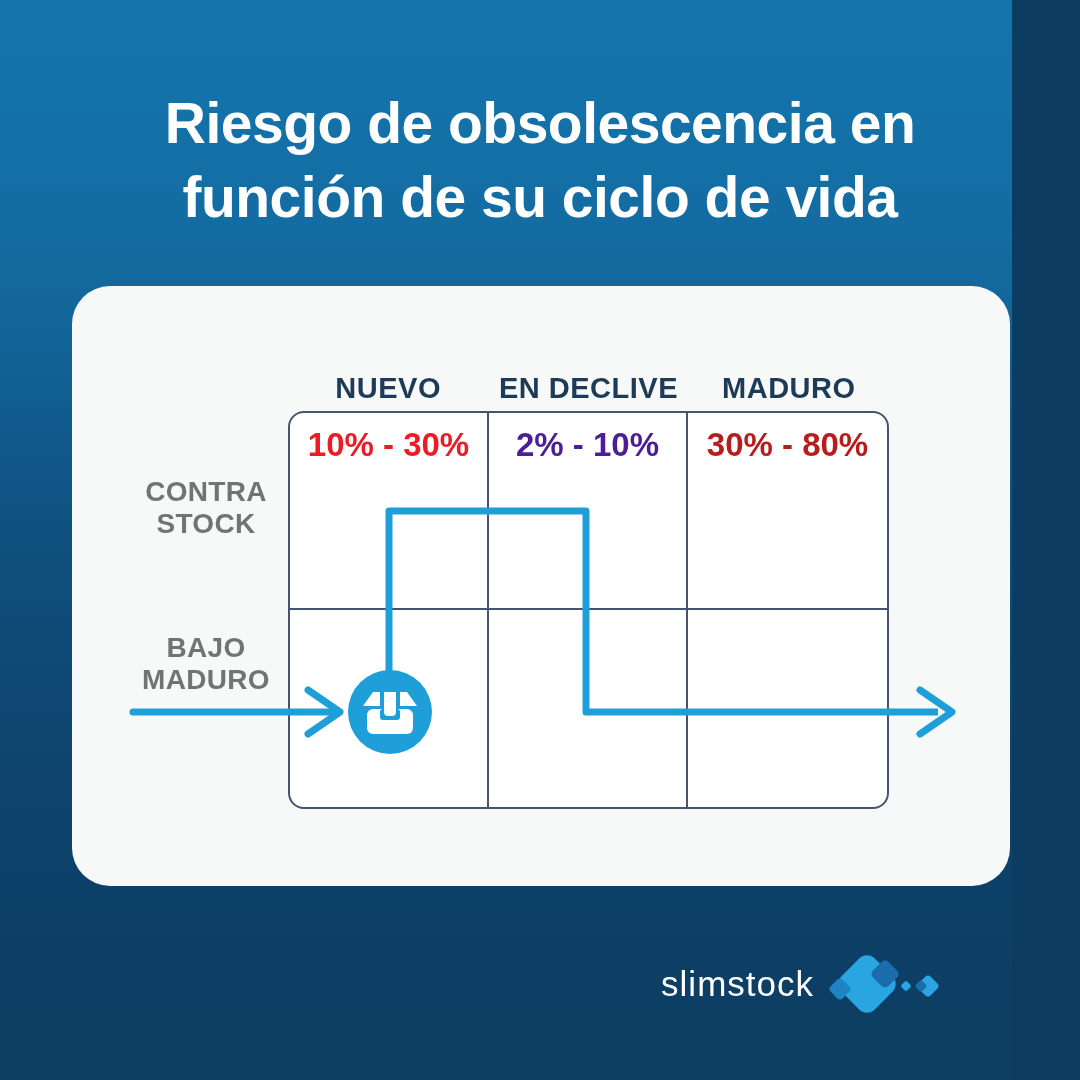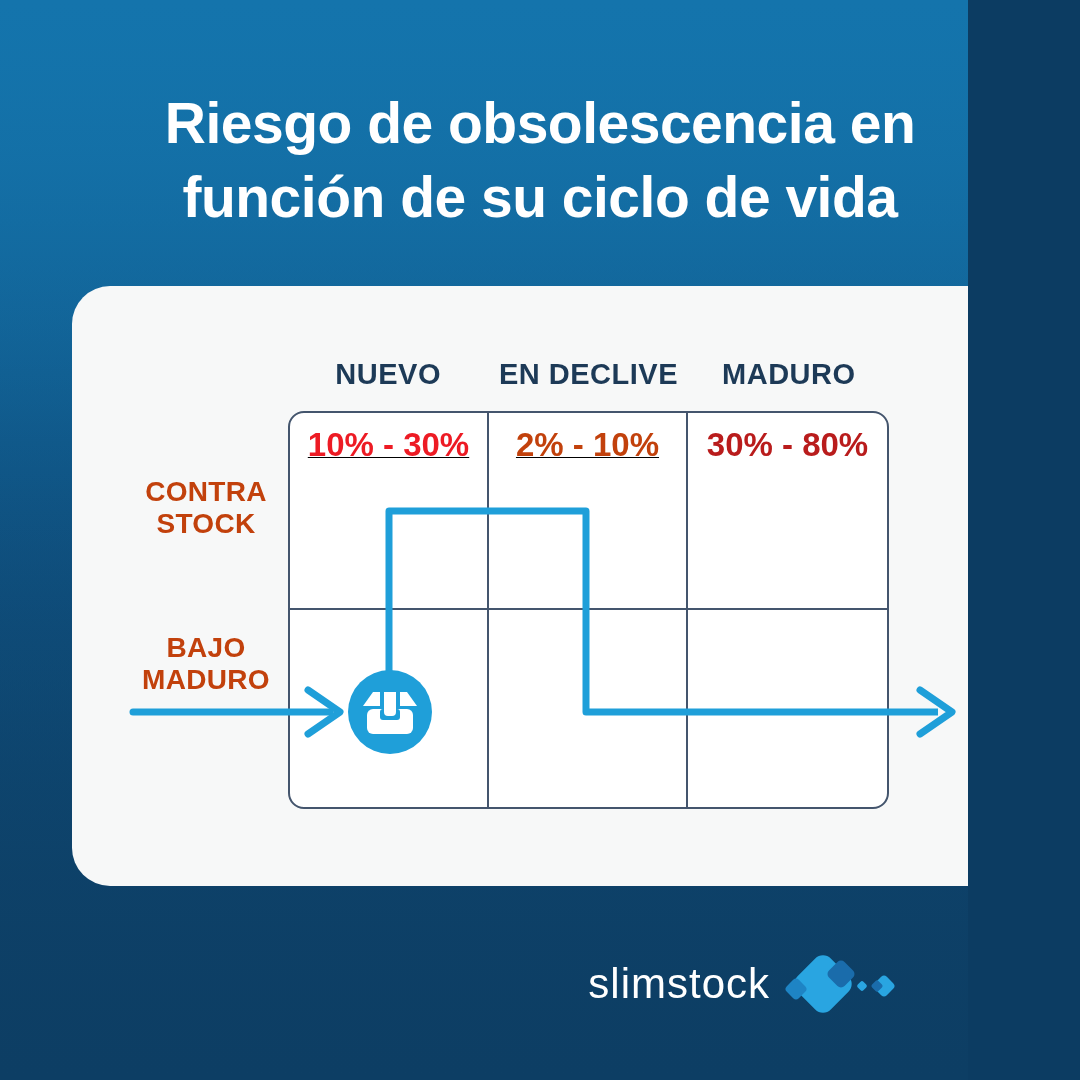--- a/index.html
+++ b/index.html
@@ -1,62 +1,61 @@
 <!DOCTYPE html>
 <html><head>
 <meta charset="utf-8">
 <style>
   html,body{margin:0;padding:0;background:#0c3c62;}
   .canvas{
-    position:relative;width:940px;height:1080px;overflow:hidden;
+    position:relative;width:1012px;height:1080px;overflow:hidden;
     background:linear-gradient(180deg,#1474ac 0%,#10558321 40%,#0d3e64 100%),
                linear-gradient(180deg,#1474ac 0%,#0f5181 55%,#0d3e64 100%);
     font-family:"Liberation Sans","DejaVu Sans",sans-serif;
-    padding-left:28px;
   }
   .title{
     position:absolute;top:48px;left:0;width:1080px;
     text-align:center;color:#ffffff;font-size:57px;font-weight:800;
     line-height:74px;white-space:pre-line;letter-spacing:-0.5px;
   }
   .card{
     position:absolute;left:72px;top:286px;width:938px;height:600px;
     background:#f7f8f8;border-radius:38px;
   }
   .col-headers{
-    position:absolute;left:216px;top:72px;width:601px;display:flex;
+    position:absolute;left:216px;top:86px;width:601px;display:flex;
   }
   .col-header{
     flex:1;text-align:center;color:#1d3a57;font-weight:700;
     font-size:29px;letter-spacing:0.5px;
   }
   .matrix-table{
     position:absolute;left:216px;top:125px;width:601px;height:398px;
     box-sizing:border-box;background:#ffffff;border:2px solid #44556d;
     border-radius:16px;display:grid;
     grid-template-columns:1fr 1fr 1fr;grid-template-rows:1fr 1fr;
   }
   .cell{box-sizing:border-box;text-align:center;padding-top:13px;}
-  .cell.bdr{border-right:2px solid #44556d;text-decoration:underline;}
+  .cell.bdr{border-right:2px solid #44556d;}
   .cell.bdb{border-bottom:2px solid #44556d;}
   .cell-value{font-size:33px;font-weight:700;line-height:38px;}
   .row-label{
     position:absolute;left:26px;width:216px;text-align:center;
-    color:#c2410c;font-weight:700;font-size:28px;line-height:32px;
+    color:#737373;font-weight:700;font-size:28px;line-height:32px;
     white-space:pre-line;letter-spacing:0.3px;
   }
   .row-label.contra{top:190px;}
   .row-label.bajo{top:346px;}
   .flow-overlay{position:absolute;left:0;top:0;pointer-events:none;}
   .logo{
     position:absolute;right:68px;top:938px;height:92px;
     display:flex;align-items:center;gap:8px;
   }
   .logo-text{
-    color:#ffffff;font-size:42px;font-weight:400;letter-spacing:1px;
+    color:#ffffff;font-size:35px;font-weight:400;letter-spacing:1px;
   }
 </style>
 </head>
 <body>
 
 <div class="canvas">
 
   <h1 class="title">Riesgo de obsolescencia en
 función de su ciclo de vida</h1>
 
@@ -71,21 +70,21 @@
     <div class="row-label contra">CONTRA
 STOCK</div>
     <div class="row-label bajo">BAJO
 MADURO</div>
 
     <div class="matrix-table">
       <div class="cell bdr bdb">
         <span class="cell-value" style="color: rgb(237, 27, 36);">10% - 30%</span>
       </div>
       <div class="cell bdr bdb">
-        <span class="cell-value" style="color: #c2410c;">2% - 10%</span>
+        <span class="cell-value" style="color: #4c1d95;">2% - 10%</span>
       </div>
       <div class="cell bdb">
         <span class="cell-value" style="color: #b91c1c;">30% - 80%</span>
       </div>
       <div class="cell bdr"></div>
       <div class="cell bdr"></div>
       <div class="cell"></div>
     </div>
 
     <svg class="flow-overlay" width="938" height="600" viewBox="0 0 938 600">

